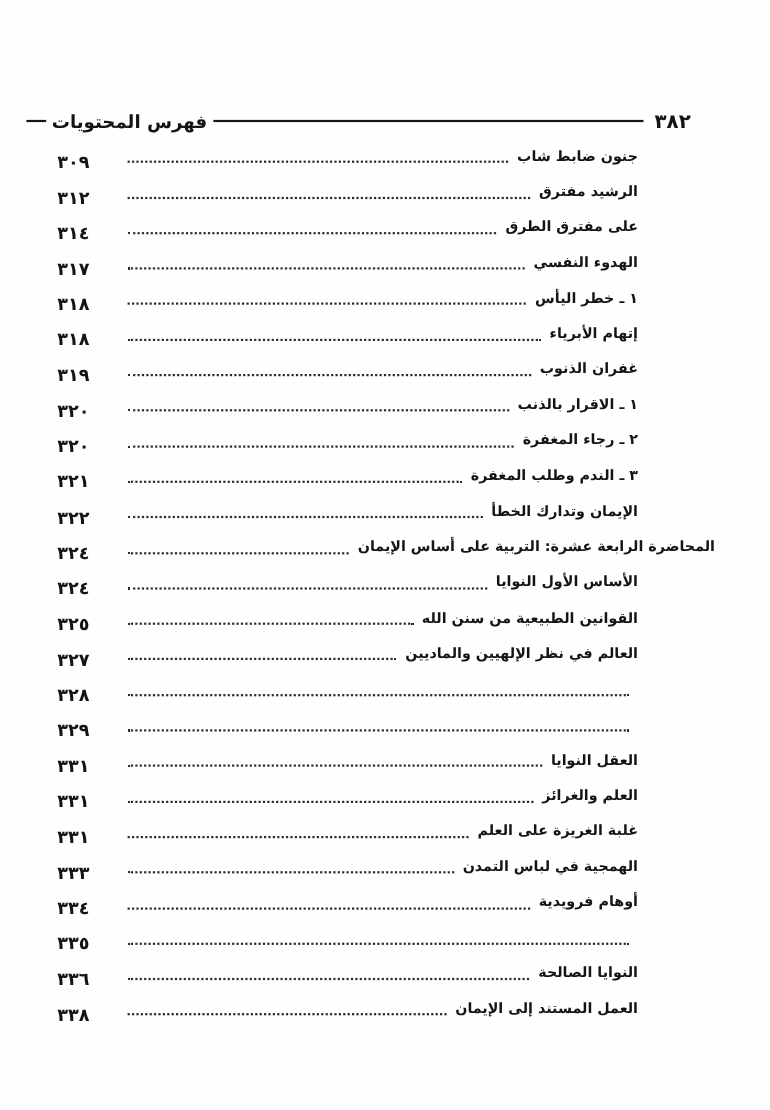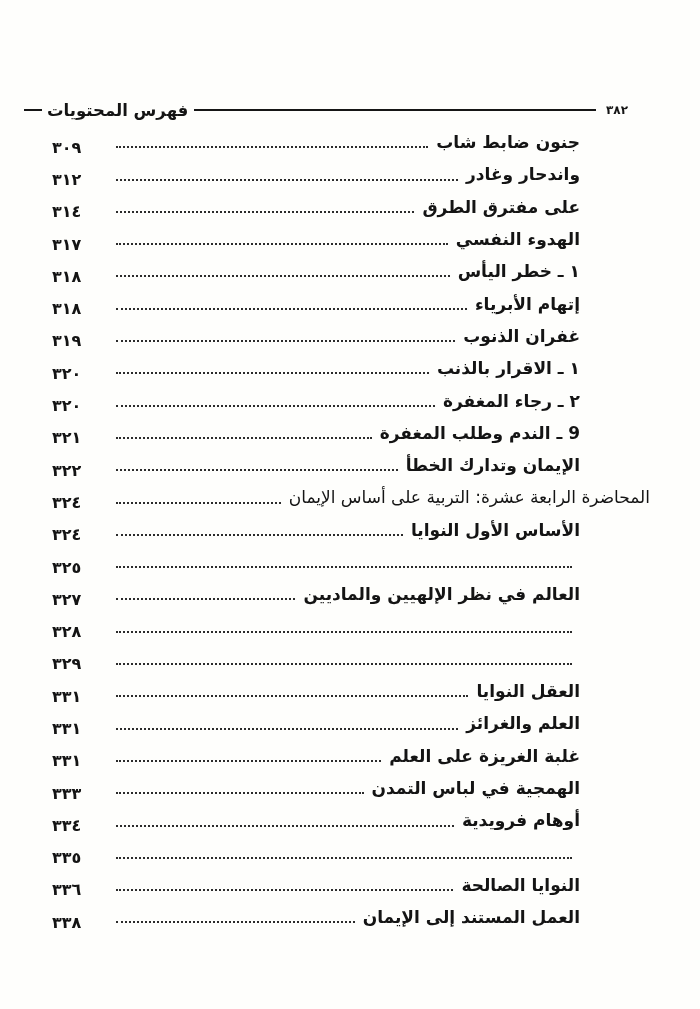--- a/index.html
+++ b/index.html
@@ -43,21 +43,21 @@
   }
   .section-title {
     margin: 0;
     font-size: 16.5px;
     font-weight: 700;
     white-space: nowrap;
     flex: none;
   }
   .folio {
     flex: none;
-    font-size: 12px;
+    font-size: 18px;
     font-weight: 700;
     letter-spacing: 1px;
   }
   
   .toc {
     position: absolute;
     top: 126px;
     left: 52px;
     right: 50px;
   }
@@ -66,26 +66,26 @@
     direction: rtl;
     align-items: center;
     height: 32.3px;
     padding-right: 70px; 
   }
   .row.major {
     padding-right: 0; 
   }
   .title {
     flex: none;
-    font-size: 17px;
+    font-size: 13px;
     font-weight: 700;
     white-space: nowrap;
   }
   .row.major .title {
-    font-weight: 400;
+    font-weight: 700;
   }
   .leader {
     flex: 1 1 auto;
     align-self: flex-end;
     margin: 0 8px 10px 8px;
     border-bottom: 2.5px dotted #2b2b2b;
     min-width: 12px;
   }
   .pnum {
     flex: none;
@@ -109,21 +109,21 @@
     <span class="folio">٣٨٢</span>
   </header>
 
   <main class="toc">
       <div class="row">
         <span class="title">جنون ضابط شاب</span>
         <span class="leader"></span>
         <span class="pnum">٣٠٩</span>
       </div>
       <div class="row">
-        <span class="title">واندحار وغادر</span>
+        <span class="title">الرشيد مفترق</span>
         <span class="leader"></span>
         <span class="pnum">٣١٢</span>
       </div>
       <div class="row">
         <span class="title">على مفترق الطرق</span>
         <span class="leader"></span>
         <span class="pnum">٣١٤</span>
       </div>
       <div class="row">
         <span class="title">الهدوء النفسي</span>
@@ -149,40 +149,41 @@
         <span class="title">١ ـ الاقرار بالذنب</span>
         <span class="leader"></span>
         <span class="pnum">٣٢٠</span>
       </div>
       <div class="row">
         <span class="title">٢ ـ رجاء المغفرة</span>
         <span class="leader"></span>
         <span class="pnum">٣٢٠</span>
       </div>
       <div class="row">
-        <span class="title">9 ـ الندم وطلب المغفرة</span>
+        <span class="title">٣ ـ الندم وطلب المغفرة</span>
         <span class="leader"></span>
         <span class="pnum">٣٢١</span>
       </div>
       <div class="row">
         <span class="title">الإيمان وتدارك الخطأ</span>
         <span class="leader"></span>
         <span class="pnum">٣٢٢</span>
       </div>
       <div class="row major">
         <span class="title">المحاضرة الرابعة عشرة: التربية على أساس الإيمان</span>
         <span class="leader"></span>
         <span class="pnum">٣٢٤</span>
       </div>
       <div class="row">
         <span class="title">الأساس الأول النوايا</span>
         <span class="leader"></span>
         <span class="pnum">٣٢٤</span>
       </div>
       <div class="row">
+        <span class="title">القوانين الطبيعية من سنن الله</span>
         <span class="leader"></span>
         <span class="pnum">٣٢٥</span>
       </div>
       <div class="row">
         <span class="title">العالم في نظر الإلهيين والماديين</span>
         <span class="leader"></span>
         <span class="pnum">٣٢٧</span>
       </div>
       <div class="row">
         <span class="leader"></span>

